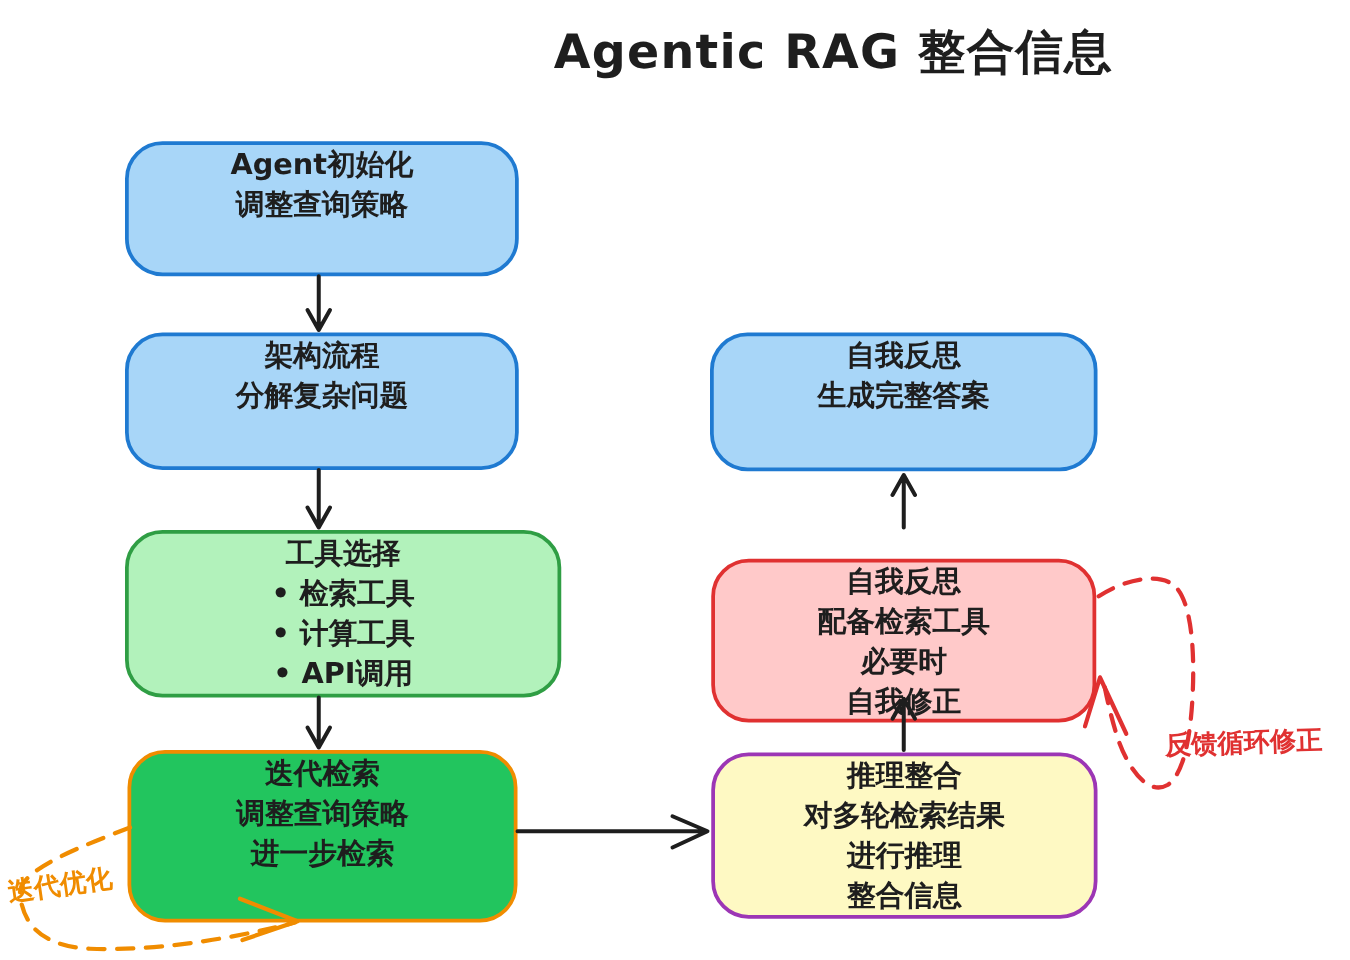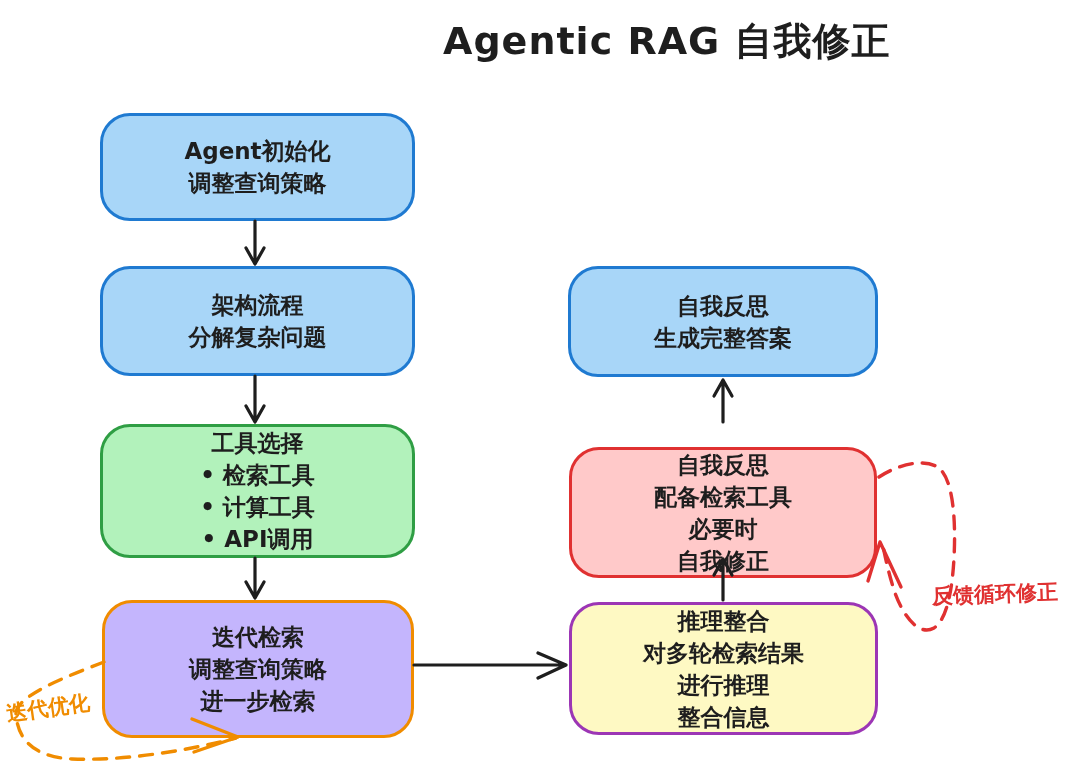--- a/index.html
+++ b/index.html
@@ -4,57 +4,57 @@
 <style>
   html,body { margin:0; padding:0; background:#ffffff; }
   body { width:1080px; height:768px; overflow:hidden;
          font-family:"DejaVu Sans","Liberation Sans",sans-serif; color:#1e1e1e; }
   .stage { position:relative; width:1080px; height:768px; background:#ffffff; }
 
   .title { position:absolute; left:443px; top:16px; font-size:38px; font-weight:700;
            letter-spacing:1px; white-space:nowrap; }
 
   .node { position:absolute; border-radius:30px; border:3.5px solid #1e1e1e;
-          display:flex; flex-direction:column; align-items:center; justify-content:center;
+          display:flex; flex-direction:column; align-items:center; justify-content:flex-start;
           text-align:center; box-sizing:border-box; }
   .node .ln { font-size:23px; line-height:32px; font-weight:600; white-space:nowrap; }
 
   .ann { position:absolute; font-size:21px; font-weight:600; white-space:nowrap; }
   .ann-iter { left:6px; top:694px; transform:rotate(-8deg); }
   .ann-feedback { left:932px; top:580px; transform:rotate(-2deg); }
 
   svg.overlay { position:absolute; left:0; top:0; width:1080px; height:768px;
                 pointer-events:none; z-index:5; }
   .node { z-index:2; }
 </style>
 </head>
 <body>
 
 <div class="stage">
 
-  <div class="title">Agentic RAG 自我修正</div>
+  <div class="title">Agentic RAG 整合信息</div>
 
   <div class="node" style="left: 100px; top: 113px; width: 315px; height: 108px; background: rgb(168, 214, 248); border-color: rgb(31, 122, 209);">
     <div class="ln">Agent初始化</div>
     <div class="ln">调整查询策略</div>
   </div>
 
   <div class="node" style="left: 100px; top: 266px; width: 315px; height: 110px; background: rgb(168, 214, 248); border-color: rgb(31, 122, 209);">
     <div class="ln">架构流程</div>
     <div class="ln">分解复杂问题</div>
   </div>
 
-  <div class="node" style="left: 100px; top: 424px; width: 315px; height: 134px; background: rgb(178, 242, 187); border-color: rgb(47, 158, 68);">
+  <div class="node" style="left: 100px; top: 424px; width: 349px; height: 134px; background: rgb(178, 242, 187); border-color: rgb(47, 158, 68);">
     <div class="ln">工具选择</div>
     <div class="ln">• 检索工具</div>
     <div class="ln">• 计算工具</div>
     <div class="ln">• API调用</div>
   </div>
 
-  <div class="node" style="left: 102px; top: 600px; width: 312px; height: 138px; background: #c4b5fd; border-color: rgb(240, 140, 0);">
+  <div class="node" style="left: 102px; top: 600px; width: 312px; height: 138px; background: #22c55e; border-color: rgb(240, 140, 0);">
     <div class="ln">迭代检索</div>
     <div class="ln">调整查询策略</div>
     <div class="ln">进一步检索</div>
   </div>
 
   <div class="node" style="left: 569px; top: 602px; width: 309px; height: 133px; background: #fef9c3; border-color: rgb(156, 54, 181);">
     <div class="ln">推理整合</div>
     <div class="ln">对多轮检索结果</div>
     <div class="ln">进行推理</div>
     <div class="ln">整合信息</div>

